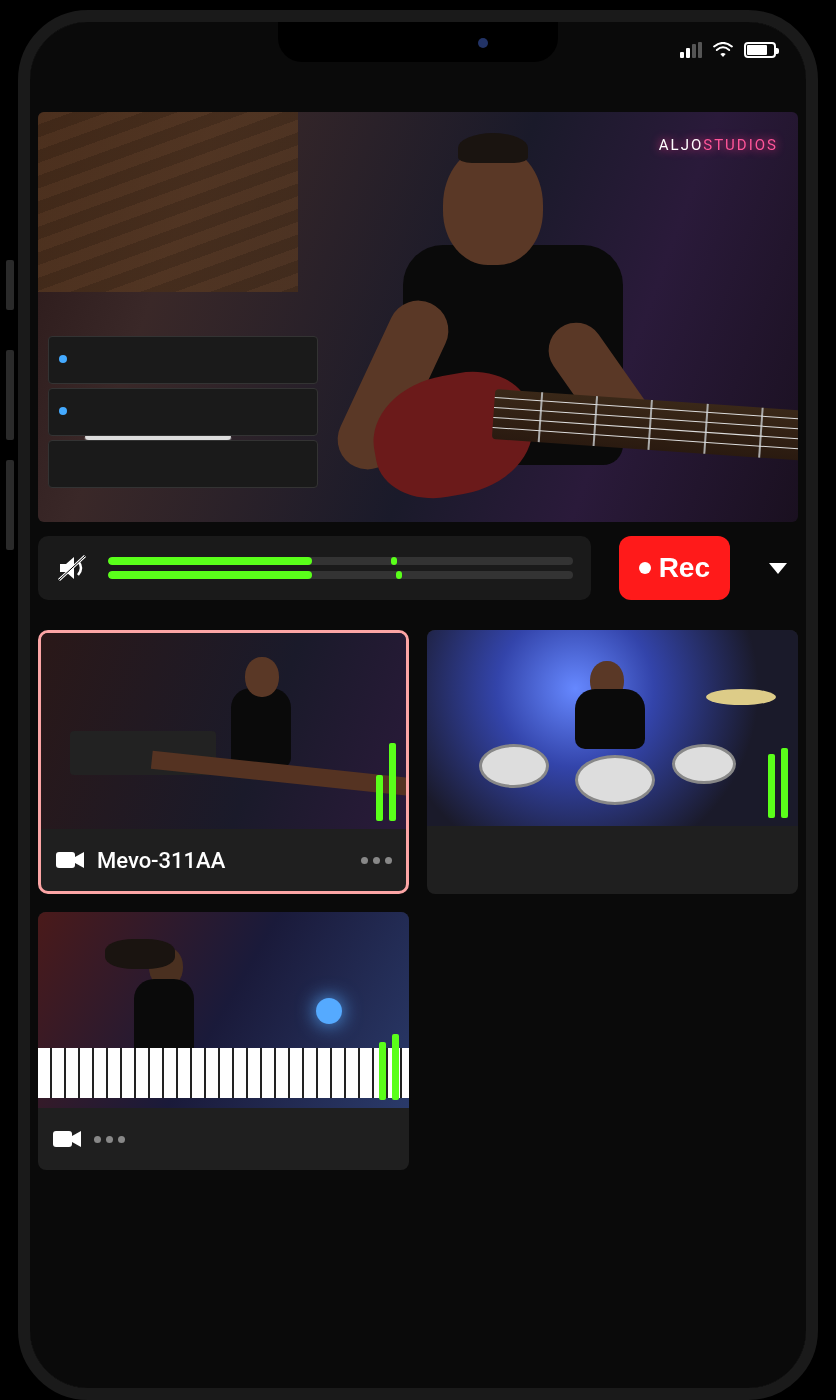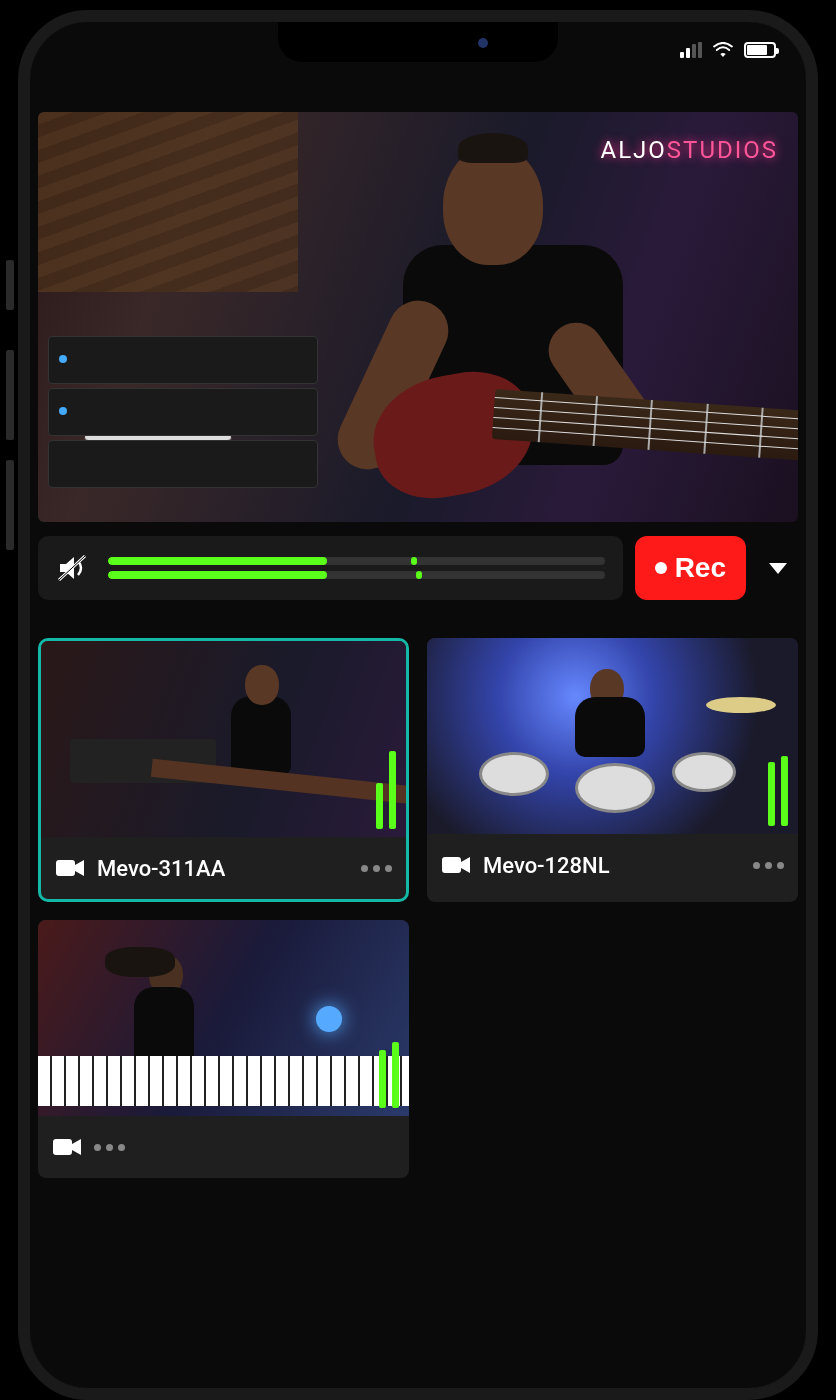--- a/index.html
+++ b/index.html
@@ -111,21 +111,21 @@
     height: 410px;
     border-radius: 6px;
     overflow: hidden;
     position: relative;
     background: linear-gradient(110deg, #2a1818 0%, #3a2828 20%, #1a1a2a 55%, #2a1a3a 75%, #1a1020 100%);
   }
   .studio-sign {
     position: absolute;
     right: 20px;
     top: 24px;
-    font-size: 24px;
+    font-size: 15px;
     letter-spacing: 2px;
     color: #ff5599;
     text-shadow: 0 0 10px #ff3388;
   }
   .studio-sign .a { color: #fff; }
   .person {
     position: absolute;
     left: 48%;
     top: 8%;
     width: 200px;
@@ -188,24 +188,24 @@
   }
   .stairs {
     position:absolute; left:0; top:0;
     width:260px; height:180px;
     background: repeating-linear-gradient(160deg, #5a3a20 0 12px, #4a2f18 12px 24px);
     opacity:0.7;
   }
 
   
   .control-bar {
-    margin: 14px 8px 8px 8px;
-    display: flex;
-    align-items: center;
-    gap: 12px;
+    margin: 14px 8px 0 8px;
+    display: flex;
+    align-items: center;
+    gap: 28px;
   }
   .audio-panel {
     background: #1a1a1a;
     border-radius: 10px;
     height: 64px;
     display: flex;
     align-items: center;
     padding: 0 18px;
     gap: 20px;
     flex: 1;
@@ -268,21 +268,21 @@
     grid-template-columns: 1fr 1fr;
     gap: 18px;
   }
   .camera-card {
     background: #1f1f1f;
     border-radius: 8px;
     overflow: hidden;
     position: relative;
   }
   .camera-card.selected {
-    border: 3px solid #14b8a6;
+    border: 3px solid #fca5a5;
     border-radius: 10px;
   }
   .thumb {
     height: 196px;
     position: relative;
     overflow: hidden;
   }
   .thumb .mini-levels {
     position: absolute;
     right: 10px;
@@ -438,32 +438,20 @@
       <div class="mini-drum" style="left:14%;top:58%;width:70px;height:44px"></div>
       <div class="mini-drum" style="left:40%;top:64%;width:80px;height:50px"></div>
       <div class="mini-drum" style="left:66%;top:58%;width:64px;height:40px"></div>
       <div style="position:absolute;right:6%;top:30%;width:70px;height:16px;background:#ddcc88;border-radius:50%"></div>
     </div>
       <div class="mini-levels">
         <span style="height:64px"></span>
         <span style="height:70px"></span>
       </div>
     </div>
-    <div class="card-footer">
-      <svg class="cam-icon" viewBox="0 0 30 22">
-        <rect x="1" y="3" width="19" height="16" rx="3" fill="#fff"></rect>
-        <path d="M20 8 L29 3 L29 19 L20 14 Z" fill="#fff"></path>
-      </svg>
-      <span class="cam-name">Mevo-128NL</span>
-      <div class="more-dots">
-        <span></span>
-              <span></span>
-              <span></span>
-      </div>
-    </div>
         </div>
         <div class="camera-card">
     <div class="thumb">
       <div style="position:absolute;inset:0" class="scene-keys">
       <div class="mini-head" style="left:30%;top:18%;background:#4a3020"></div>
       <div style="position:absolute;left:18%;top:14%;width:70px;height:30px;background:#1a1410;border-radius:40%"></div>
       <div class="mini-person" style="left:26%;top:34%"></div>
       <div class="mini-keys"></div>
       <div style="position:absolute;right:18%;top:44%;width:26px;height:26px;border-radius:50%;background:#5af;box-shadow:0 0 20px #5af"></div>
     </div>

